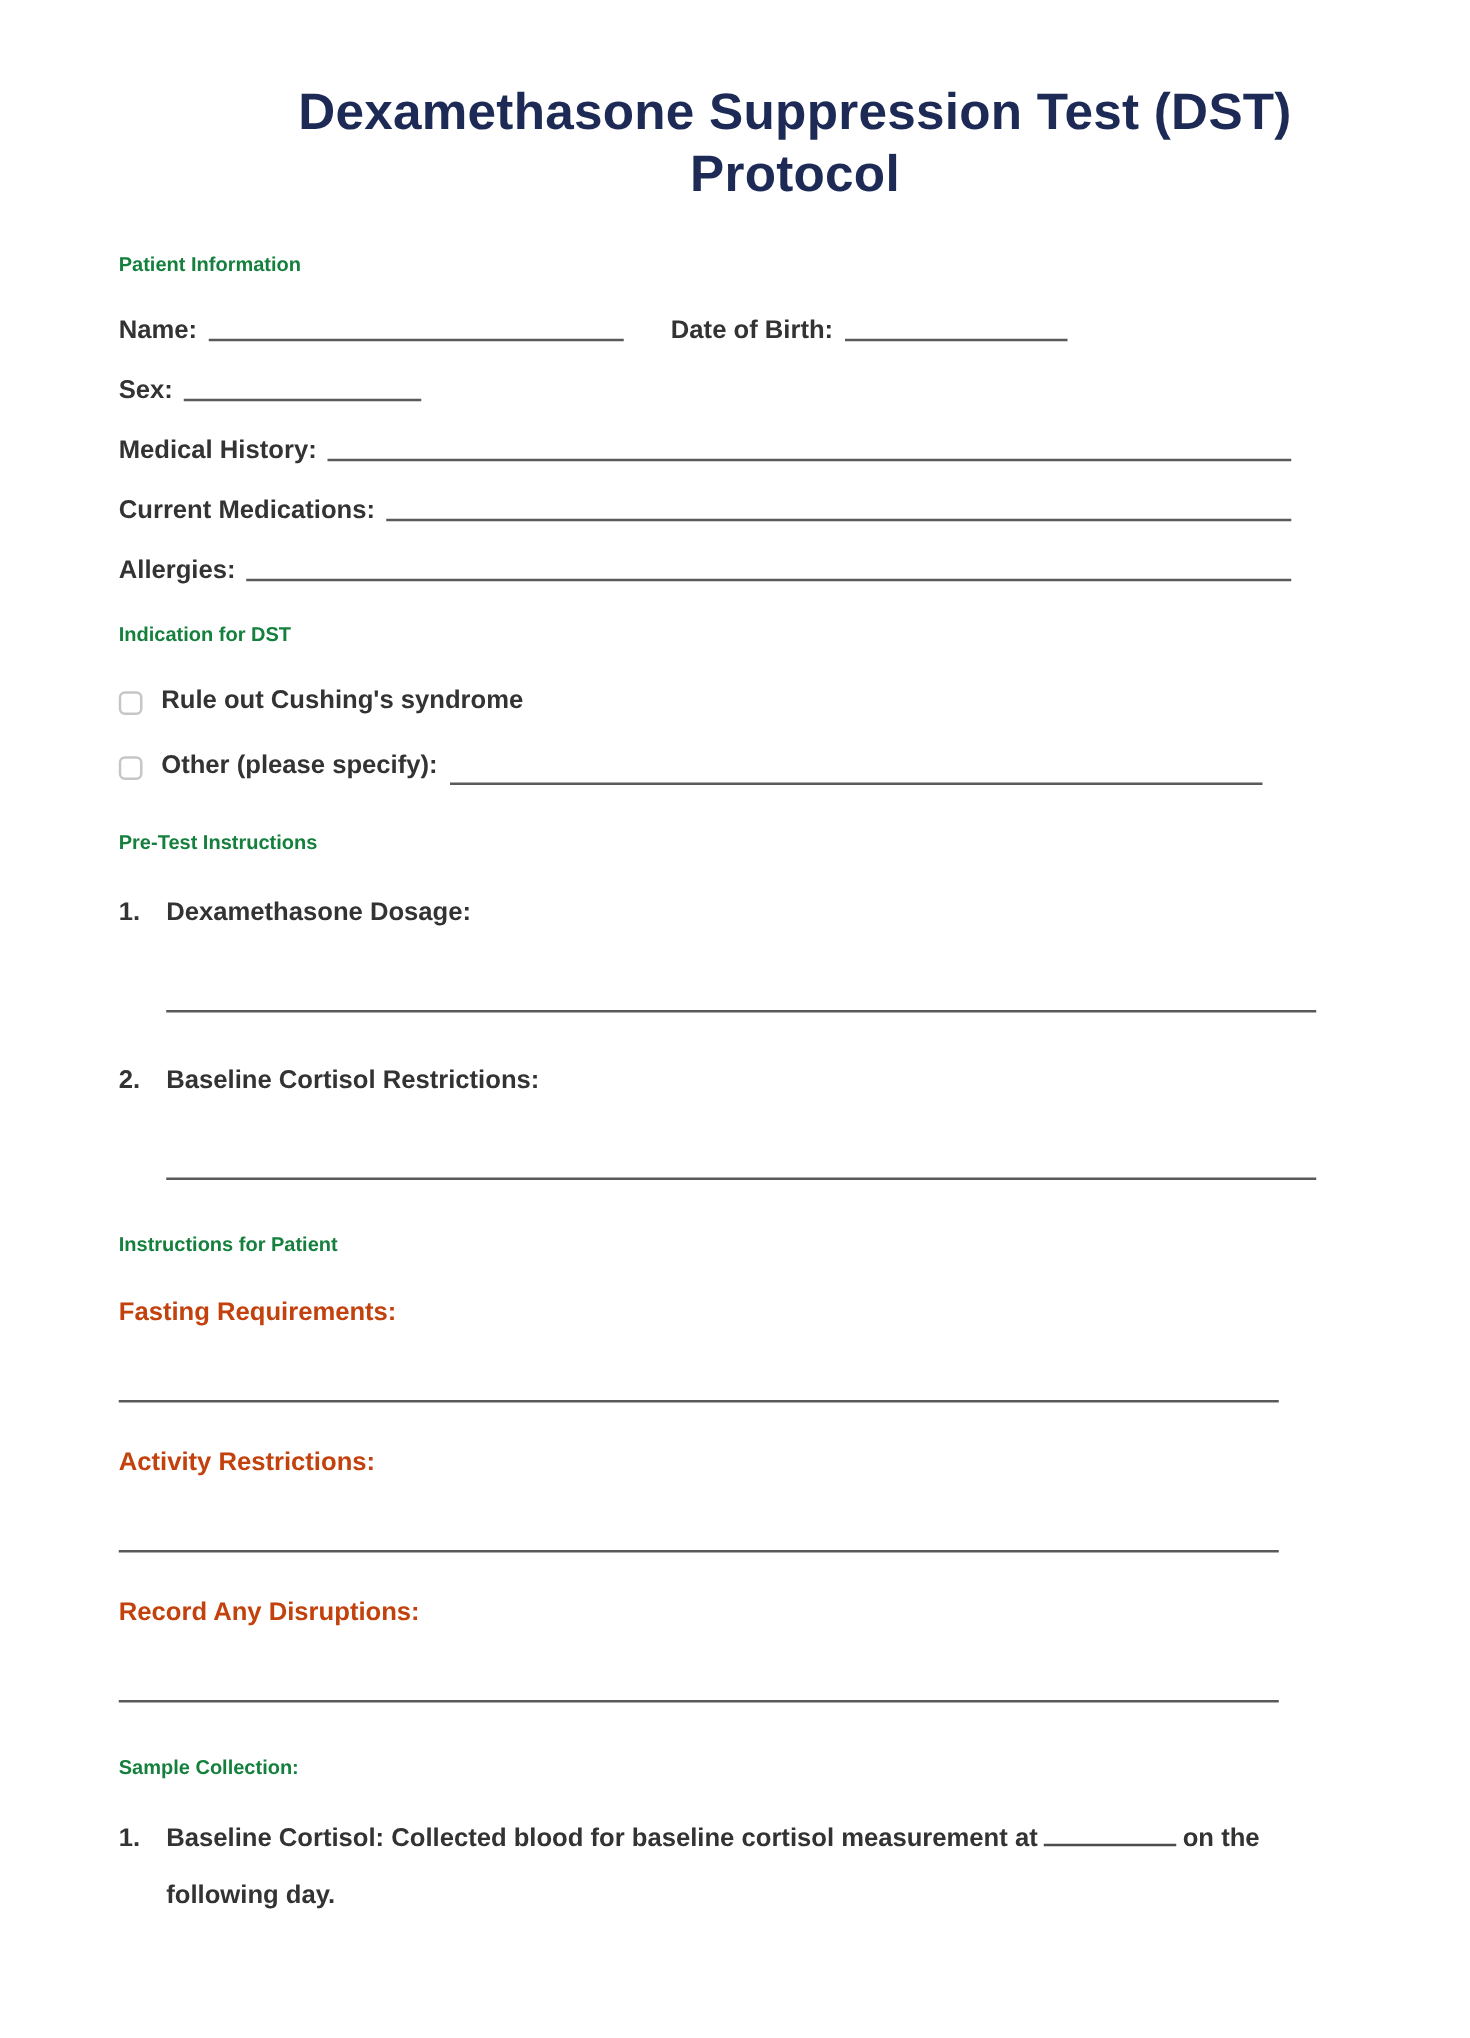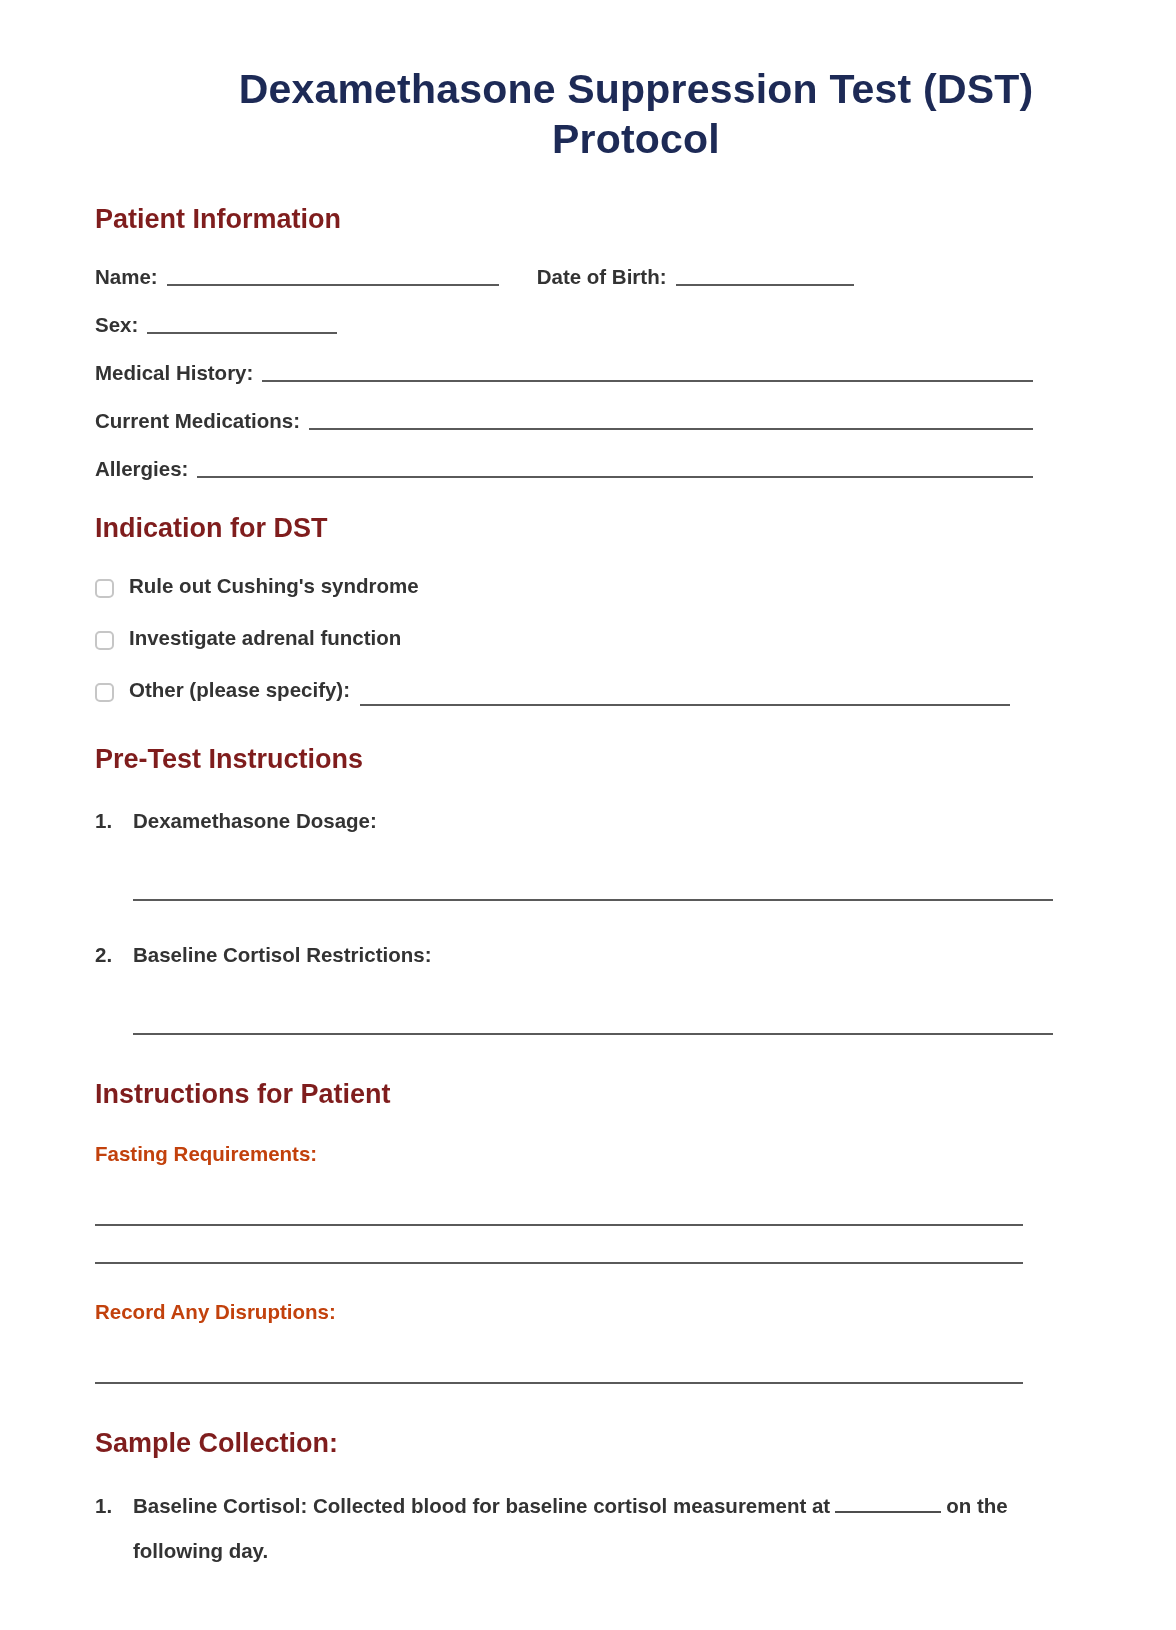--- a/index.html
+++ b/index.html
@@ -21,22 +21,22 @@
     max-width: 950px;
     margin: 0 auto 40px auto;
     text-align: center;
     font-size: 41px;
     line-height: 1.22;
     color: #1d2a56;
     font-weight: 700;
     letter-spacing: 0.2px;
   }
   h2.section-heading {
-    font-size: 27px;
-    color: #7f1d1d;
+    font-size: 16px;
+    color: #15803d;
     font-weight: 700;
     margin: 0 0 30px 0;
   }
   .row {
     display: flex;
     align-items: center;
     font-size: 20.5px;
     margin-bottom: 24px;
   }
   .lbl { white-space: nowrap; color: #333333; }
@@ -171,24 +171,20 @@
   </section>
 
   <section class="section-indication">
     <h2 class="section-heading">Indication for DST</h2>
 
     <div class="opt-row">
       <span class="checkbox"></span>
       <span class="lbl">Rule out Cushing's syndrome</span>
     </div>
 
-    <div class="opt-row">
-      <span class="checkbox"></span>
-      <span class="lbl">Investigate adrenal function</span>
-    </div>
 
     <div class="opt-row">
       <span class="checkbox"></span>
       <span class="lbl">Other (please specify):</span>
       <span class="opt-blank"></span>
     </div>
   </section>
 
   <section class="section-pretest">
     <h2 class="section-heading">Pre-Test Instructions</h2>
@@ -205,20 +201,21 @@
     </div>
     <div class="pt-line"></div>
   </section>
 
   <section class="section-instructions">
     <h2 class="section-heading">Instructions for Patient</h2>
 
     <div class="field-label">Fasting Requirements:</div>
     <div class="field-line"></div>
 
+    <div class="field-label">Activity Restrictions:</div>
     <div class="field-line"></div>
 
     <div class="field-label">Record Any Disruptions:</div>
     <div class="field-line"></div>
   </section>
 
   <section class="section-sample">
     <h2 class="section-heading">Sample Collection:</h2>
 
     <div class="sample-item">

